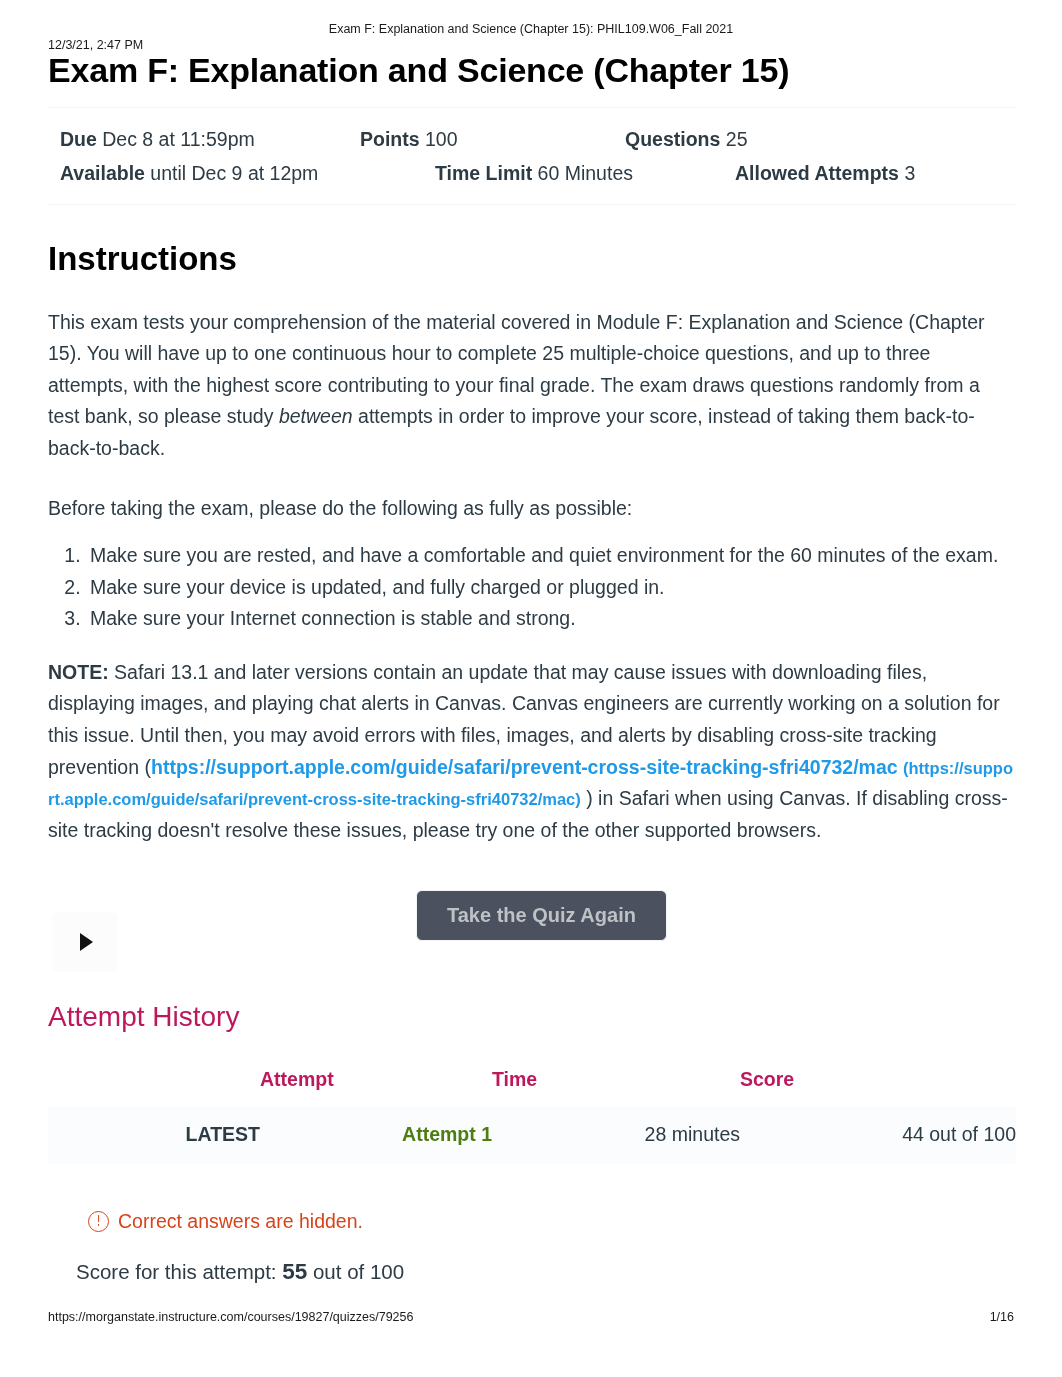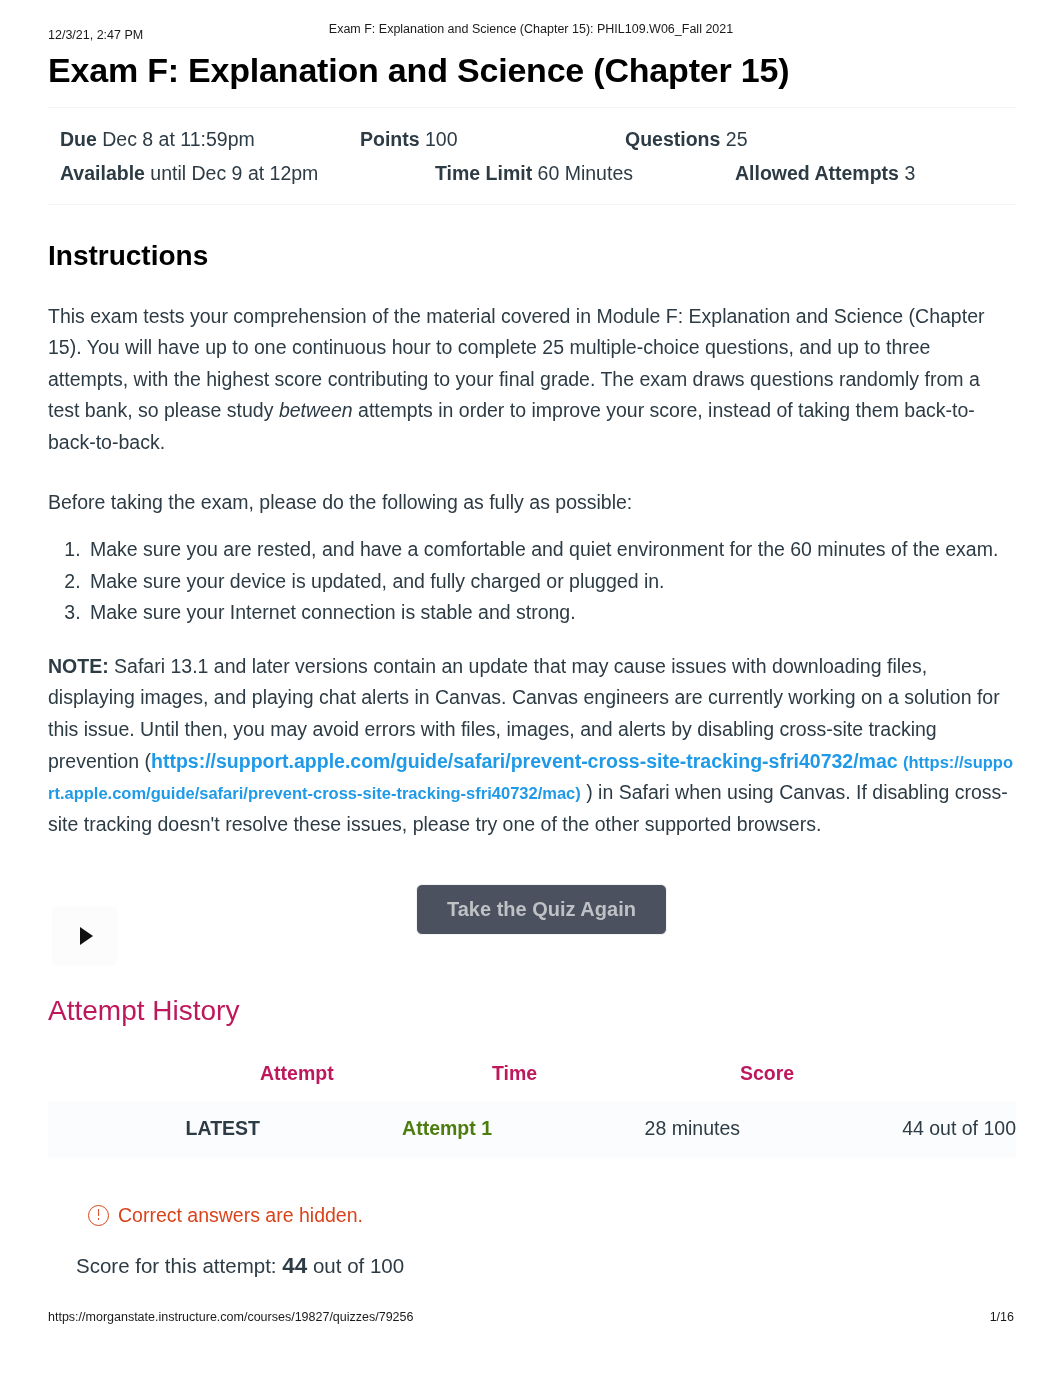--- a/index.html
+++ b/index.html
@@ -29,21 +29,21 @@
     top: 22px;
     left: 0;
     width: 1062px;
     height: 16px;
     font-size: 12.5px;
     color: #1a1a1a;
   }
   .print-header .ph-date {
     position: absolute;
     left: 48px;
-    top: 6px;
+    top: 16px;
     white-space: nowrap;
     text-align: center;
   }
   .print-header .ph-title {
     position: absolute;
     left: 0;
     top: 0;
     width: 1062px;
     text-align: center;
     white-space: nowrap;
@@ -85,21 +85,21 @@
     white-space: nowrap;
   }
   .meta-row .cell { display: inline-block; }
   .meta-row .cell b { font-weight: bold; }
   .meta-row-1 .c1 { width: 300px; }
   .meta-row-1 .c2 { width: 265px; }
   .meta-row-2 .c1 { width: 375px; }
   .meta-row-2 .c2 { width: 300px; }
 
   h2.instructions-heading {
-    font-size: 28px;
+    font-size: 33px;
     font-weight: bold;
     color: #000000;
     margin: 34px 0 0 0;
     line-height: 1.2;
   }
 
   .body-text {
     font-size: 19.5px;
     line-height: 1.62;
     color: #2d3b45;
@@ -337,21 +337,21 @@
           <td>44 out of 100</td>
         </tr>
       </tbody>
     </table>
 
     <div class="answers-hidden">
       <span class="warn-icon"></span>
       <span>Correct answers are hidden.</span>
     </div>
 
-    <div class="attempt-score"><span>Score for this attempt: </span><b>44</b><span> out of 100</span></div>
+    <div class="attempt-score"><span>Score for this attempt: </span><b>55</b><span> out of 100</span></div>
 
   </div>
 
   <div class="print-footer">
     <span class="pf-url">https://morganstate.instructure.com/courses/19827/quizzes/79256</span>
     <span class="pf-page">1/16</span>
   </div>
 
 </div>
 

